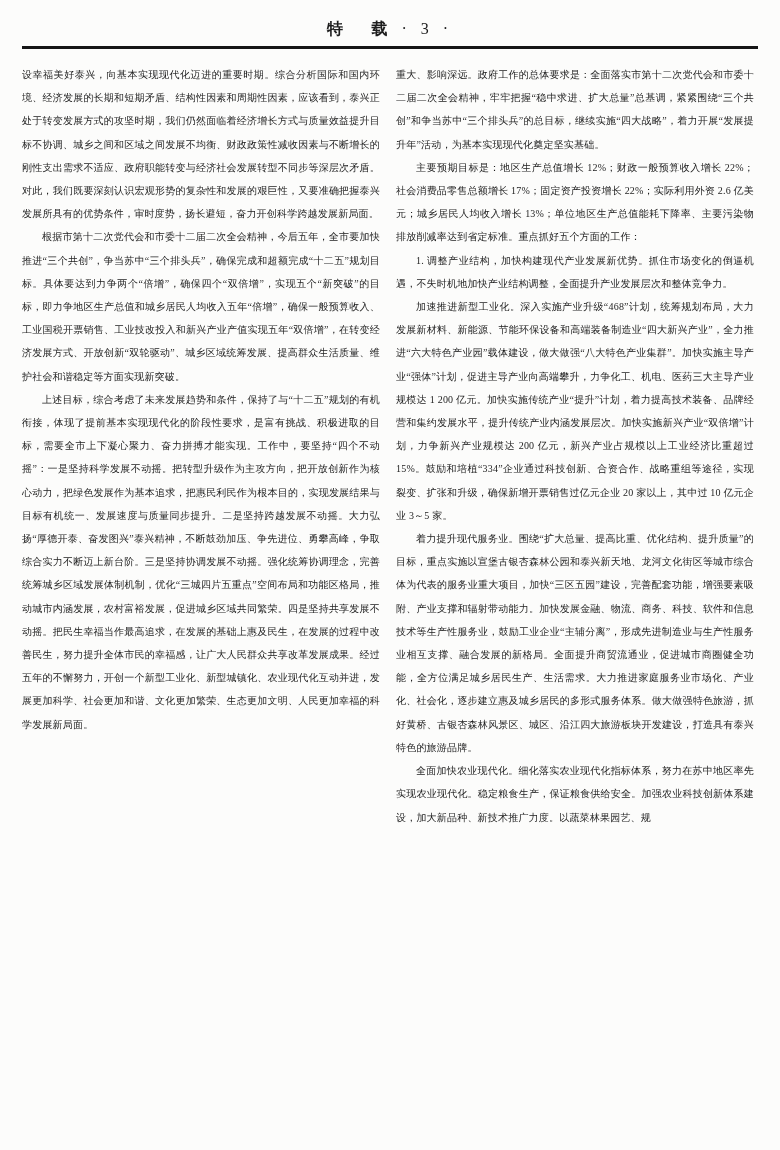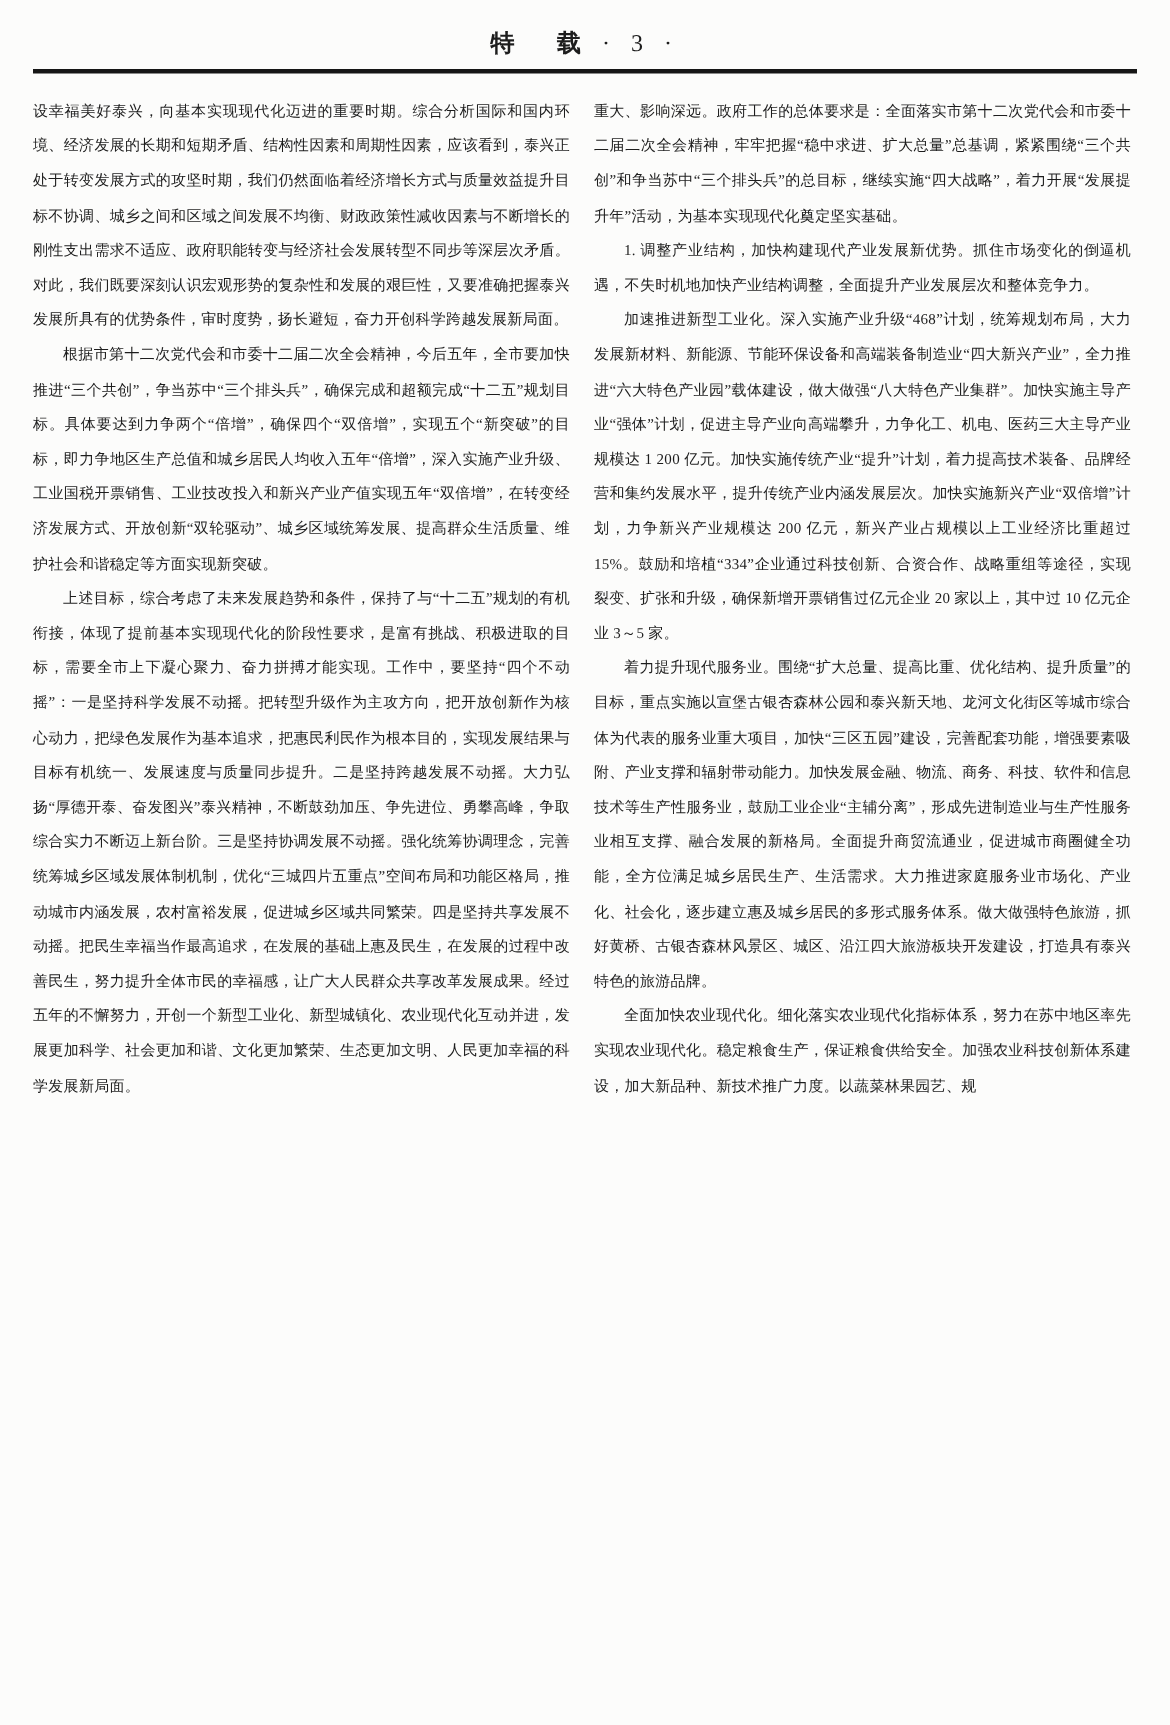--- a/index.html
+++ b/index.html
@@ -69,27 +69,28 @@
     <span class="hdr-label">特 载</span>
     <span class="hdr-page">· 3 ·</span>
   </header>
 
   <div class="header-rule"></div>
 
   <main class="columns">
 
     <section class="col">
       <p>设幸福美好泰兴，向基本实现现代化迈进的重要时期。综合分析国际和国内环境、经济发展的长期和短期矛盾、结构性因素和周期性因素，应该看到，泰兴正处于转变发展方式的攻坚时期，我们仍然面临着经济增长方式与质量效益提升目标不协调、城乡之间和区域之间发展不均衡、财政政策性减收因素与不断增长的刚性支出需求不适应、政府职能转变与经济社会发展转型不同步等深层次矛盾。对此，我们既要深刻认识宏观形势的复杂性和发展的艰巨性，又要准确把握泰兴发展所具有的优势条件，审时度势，扬长避短，奋力开创科学跨越发展新局面。</p>
-      <p class="indent">根据市第十二次党代会和市委十二届二次全会精神，今后五年，全市要加快推进“三个共创”，争当苏中“三个排头兵”，确保完成和超额完成“十二五”规划目标。具体要达到力争两个“倍增”，确保四个“双倍增”，实现五个“新突破”的目标，即力争地区生产总值和城乡居民人均收入五年“倍增”，深入实施产业升级、工业国税开票销售、工业技改投入和新兴产业产值实现五年“双倍增”，在转变经济发展方式、开放创新“双轮驱动”、城乡区域统筹发展、提高群众生活质量、维护社会和谐稳定等方面实现新突破。</p>
+      <p class="indent">根据市第十二次党代会和市委十二届二次全会精神，今后五年，全市要加快推进“三个共创”，争当苏中“三个排头兵”，确保完成和超额完成“十二五”规划目标。具体要达到力争两个“倍增”，确保四个“双倍增”，实现五个“新突破”的目标，即力争地区生产总值和城乡居民人均收入五年“倍增”，确保一般预算收入、工业国税开票销售、工业技改投入和新兴产业产值实现五年“双倍增”，在转变经济发展方式、开放创新“双轮驱动”、城乡区域统筹发展、提高群众生活质量、维护社会和谐稳定等方面实现新突破。</p>
       <p class="indent">上述目标，综合考虑了未来发展趋势和条件，保持了与“十二五”规划的有机衔接，体现了提前基本实现现代化的阶段性要求，是富有挑战、积极进取的目标，需要全市上下凝心聚力、奋力拼搏才能实现。工作中，要坚持“四个不动摇”：一是坚持科学发展不动摇。把转型升级作为主攻方向，把开放创新作为核心动力，把绿色发展作为基本追求，把惠民利民作为根本目的，实现发展结果与目标有机统一、发展速度与质量同步提升。二是坚持跨越发展不动摇。大力弘扬“厚德开泰、奋发图兴”泰兴精神，不断鼓劲加压、争先进位、勇攀高峰，争取综合实力不断迈上新台阶。三是坚持协调发展不动摇。强化统筹协调理念，完善统筹城乡区域发展体制机制，优化“三城四片五重点”空间布局和功能区格局，推动城市内涵发展，农村富裕发展，促进城乡区域共同繁荣。四是坚持共享发展不动摇。把民生幸福当作最高追求，在发展的基础上惠及民生，在发展的过程中改善民生，努力提升全体市民的幸福感，让广大人民群众共享改革发展成果。经过五年的不懈努力，开创一个新型工业化、新型城镇化、农业现代化互动并进，发展更加科学、社会更加和谐、文化更加繁荣、生态更加文明、人民更加幸福的科学发展新局面。</p>
 
     </section>
 
     <section class="col">
       <p>重大、影响深远。政府工作的总体要求是：全面落实市第十二次党代会和市委十二届二次全会精神，牢牢把握“稳中求进、扩大总量”总基调，紧紧围绕“三个共创”和争当苏中“三个排头兵”的总目标，继续实施“四大战略”，着力开展“发展提升年”活动，为基本实现现代化奠定坚实基础。</p>
+      <p class="indent">主要预期目标是：地区生产总值增长 12%；财政一般预算收入增长 22%；社会消费品零售总额增长 17%；固定资产投资增长 22%；实际利用外资 2.6 亿美元；城乡居民人均收入增长 13%；单位地区生产总值能耗下降率、主要污染物排放削减率达到省定标准。重点抓好五个方面的工作：</p>
       <p class="indent">1. 调整产业结构，加快构建现代产业发展新优势。抓住市场变化的倒逼机遇，不失时机地加快产业结构调整，全面提升产业发展层次和整体竞争力。</p>
       <p class="indent">加速推进新型工业化。深入实施产业升级“468”计划，统筹规划布局，大力发展新材料、新能源、节能环保设备和高端装备制造业“四大新兴产业”，全力推进“六大特色产业园”载体建设，做大做强“八大特色产业集群”。加快实施主导产业“强体”计划，促进主导产业向高端攀升，力争化工、机电、医药三大主导产业规模达 1 200 亿元。加快实施传统产业“提升”计划，着力提高技术装备、品牌经营和集约发展水平，提升传统产业内涵发展层次。加快实施新兴产业“双倍增”计划，力争新兴产业规模达 200 亿元，新兴产业占规模以上工业经济比重超过 15%。鼓励和培植“334”企业通过科技创新、合资合作、战略重组等途径，实现裂变、扩张和升级，确保新增开票销售过亿元企业 20 家以上，其中过 10 亿元企业 3～5 家。</p>
       <p class="indent">着力提升现代服务业。围绕“扩大总量、提高比重、优化结构、提升质量”的目标，重点实施以宣堡古银杏森林公园和泰兴新天地、龙河文化街区等城市综合体为代表的服务业重大项目，加快“三区五园”建设，完善配套功能，增强要素吸附、产业支撑和辐射带动能力。加快发展金融、物流、商务、科技、软件和信息技术等生产性服务业，鼓励工业企业“主辅分离”，形成先进制造业与生产性服务业相互支撑、融合发展的新格局。全面提升商贸流通业，促进城市商圈健全功能，全方位满足城乡居民生产、生活需求。大力推进家庭服务业市场化、产业化、社会化，逐步建立惠及城乡居民的多形式服务体系。做大做强特色旅游，抓好黄桥、古银杏森林风景区、城区、沿江四大旅游板块开发建设，打造具有泰兴特色的旅游品牌。</p>
       <p class="indent">全面加快农业现代化。细化落实农业现代化指标体系，努力在苏中地区率先实现农业现代化。稳定粮食生产，保证粮食供给安全。加强农业科技创新体系建设，加大新品种、新技术推广力度。以蔬菜林果园艺、规</p>
     </section>
 
   </main>
 
 </div>
 

